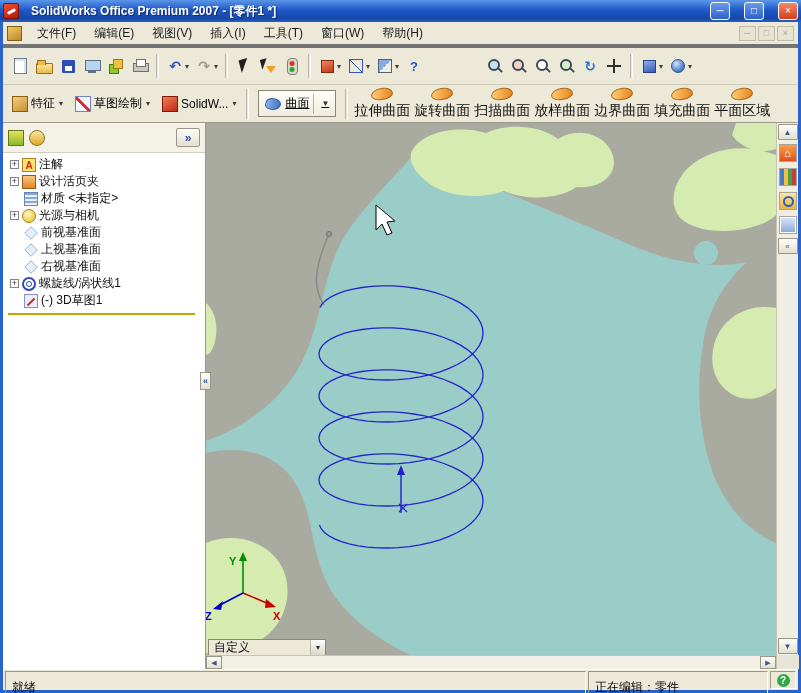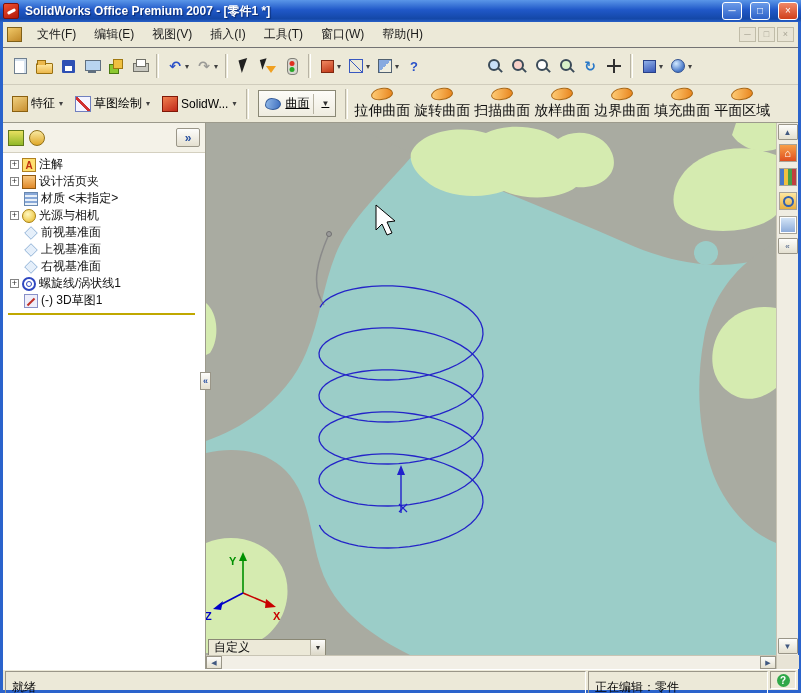--- a/index.html
+++ b/index.html
@@ -1,40 +1,40 @@
 <!DOCTYPE html>
 <html><head>
 <meta charset="utf-8">
 <style>
   *{box-sizing:border-box;margin:0;padding:0;}
   html,body{width:801px;height:693px;overflow:hidden;}
   body{font-family:"Liberation Sans","DejaVu Sans",sans-serif;font-size:12px;background:#ECE9D8;}
   .window{position:relative;width:801px;height:693px;}
 
   
-  .titlebar{height:22px;display:flex;align-items:center;gap:6px;padding:0 3px;
+  .titlebar{height:22px;display:flex;align-items:center;gap:12px;padding:0 3px;
     background:linear-gradient(180deg,#5A96E8,#2058C8 45%,#1448A8 85%,#2860C8);}
   .tb-logo{width:16px;height:16px;border-radius:2px;background:linear-gradient(150deg,#F05030,#B01808);
     border:1px solid #801008;position:relative;flex:none;}
   .tb-logo::after{content:"";position:absolute;left:3px;top:6px;width:9px;height:3px;background:#fff;
     border-radius:2px;transform:rotate(-28deg);}
   .tb-title{flex:1;color:#fff;font-weight:bold;font-size:12px;text-shadow:1px 1px 1px #0A2A70;
     white-space:nowrap;overflow:hidden;}
   .wbtn{width:20px;height:18px;margin-left:2px;border:1px solid #fff;border-radius:3px;color:#fff;
     font-size:10px;line-height:1;display:flex;align-items:center;justify-content:center;flex:none;
     background:linear-gradient(#6A9AE8,#2E62C8);}
   .wbtn.close{background:linear-gradient(#F08868,#D0401C);}
 
   
   .framebody{position:absolute;top:22px;left:0;right:0;bottom:0;border:3px solid #2A63CC;border-top:none;
     display:flex;flex-direction:column;background:#ECE9D8;}
 
   
   .menubar{height:26px;display:flex;align-items:center;gap:2px;padding:0 4px;background:#ECE9D8;
-    border-bottom:1px solid #737373;}
+    border-bottom:4px solid #737373;}
   .mb-logo{width:15px;height:15px;background:linear-gradient(150deg,#F0C868,#C08828);
     border:1px solid #806018;margin-right:4px;flex:none;}
   .mi{padding:3px 9px;color:#1a1a1a;white-space:nowrap;}
   .childctls{margin-left:auto;display:flex;gap:2px;}
   .cbtn{width:17px;height:15px;border:1px solid #C0BCA8;color:#A8A494;font-size:9px;line-height:1;
     display:flex;align-items:center;justify-content:center;background:#E8E4D4;}
 
   
   .stdtb{height:37px;display:flex;align-items:center;padding:2px 5px;background:#ECE9D8;
     border-bottom:1px solid #D0CCBC;}

